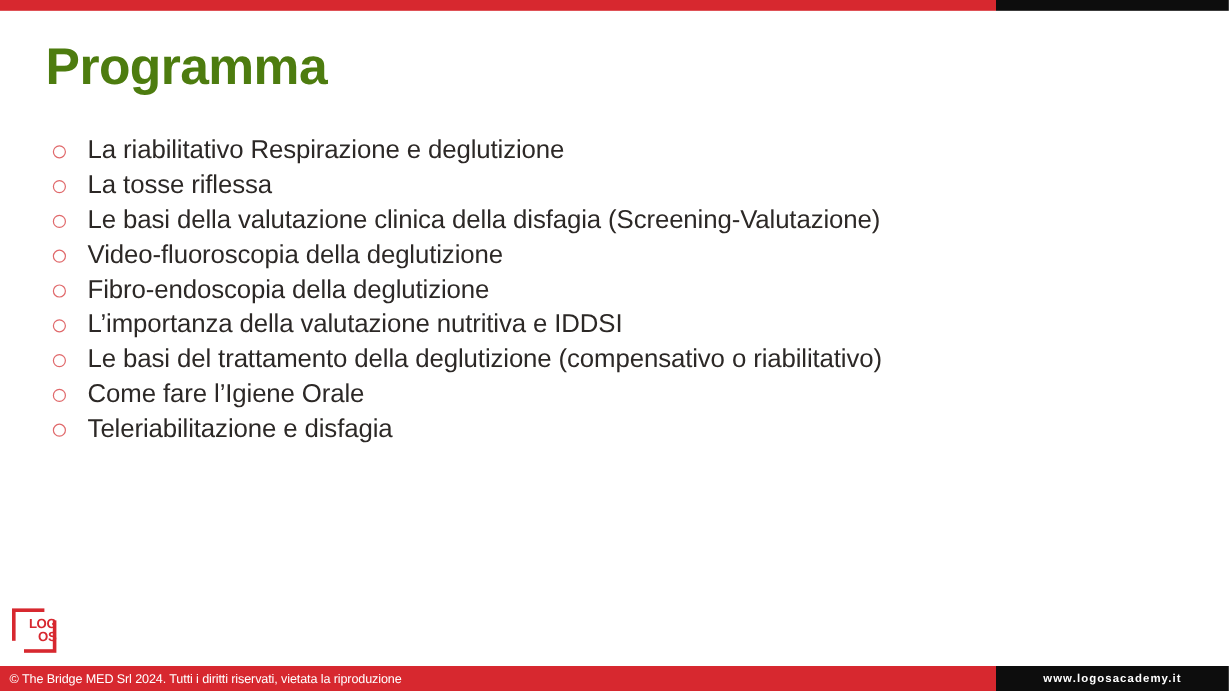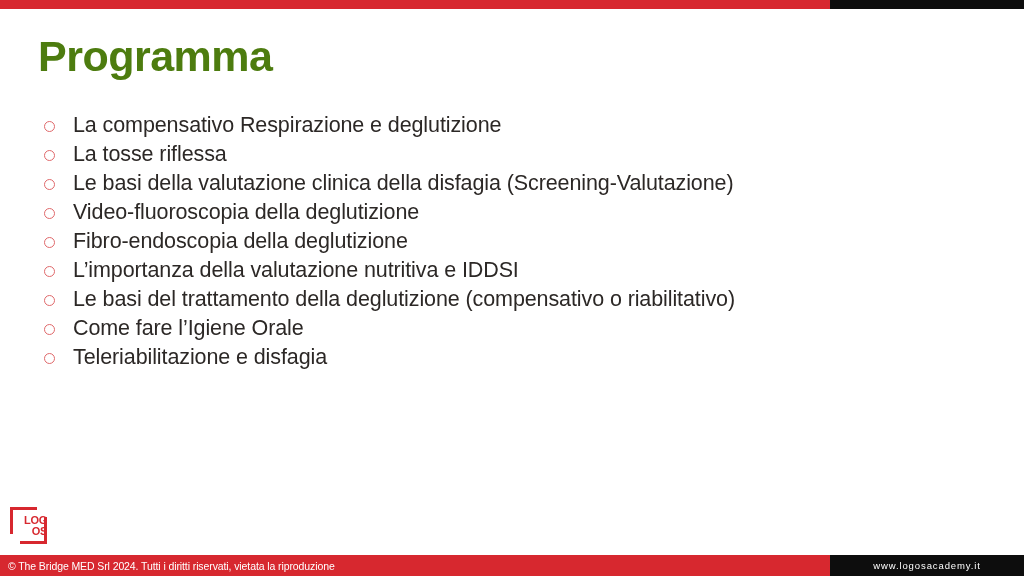--- a/index.html
+++ b/index.html
@@ -161,41 +161,42 @@
     letter-spacing: -0.1px;
     padding-left: 8px;
   }
   .bottombar-black {
     flex: 1;
     height: 100%;
     background: #0D0D0D;
     display: flex;
     align-items: center;
     justify-content: center;
+    font-weight: bold;
   }
   .site-url {
     color: #ffffff;
     font-size: 9.5px;
     letter-spacing: 0.9px;
   }
 </style>
 </head>
 <body>
 
 <div class="topbar">
   <div class="topbar-red"></div>
   <div class="topbar-black"></div>
 </div>
 
 <div class="slide-title">Programma</div>
 
 <ul class="program-list">
   <li class="program-item">
     <span class="bullet-marker"></span>
-    <span class="item-text">La compensativo Respirazione e deglutizione</span>
+    <span class="item-text">La riabilitativo Respirazione e deglutizione</span>
   </li>
   <li class="program-item">
     <span class="bullet-marker"></span>
     <span class="item-text">La tosse riflessa</span>
   </li>
   <li class="program-item">
     <span class="bullet-marker"></span>
     <span class="item-text">Le basi della valutazione clinica della disfagia (Screening-Valutazione)</span>
   </li>
   <li class="program-item">

